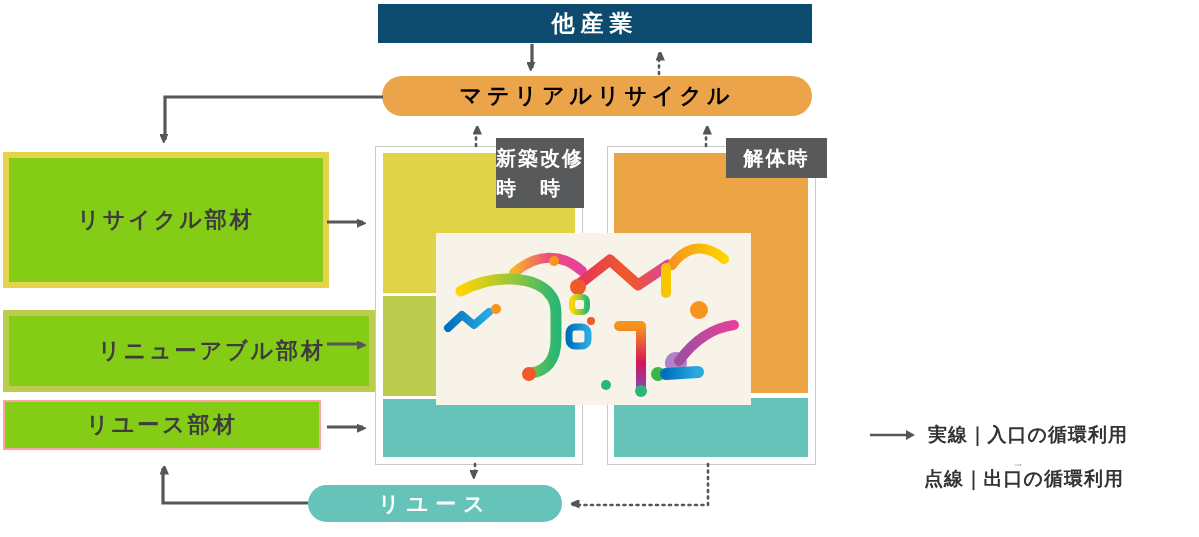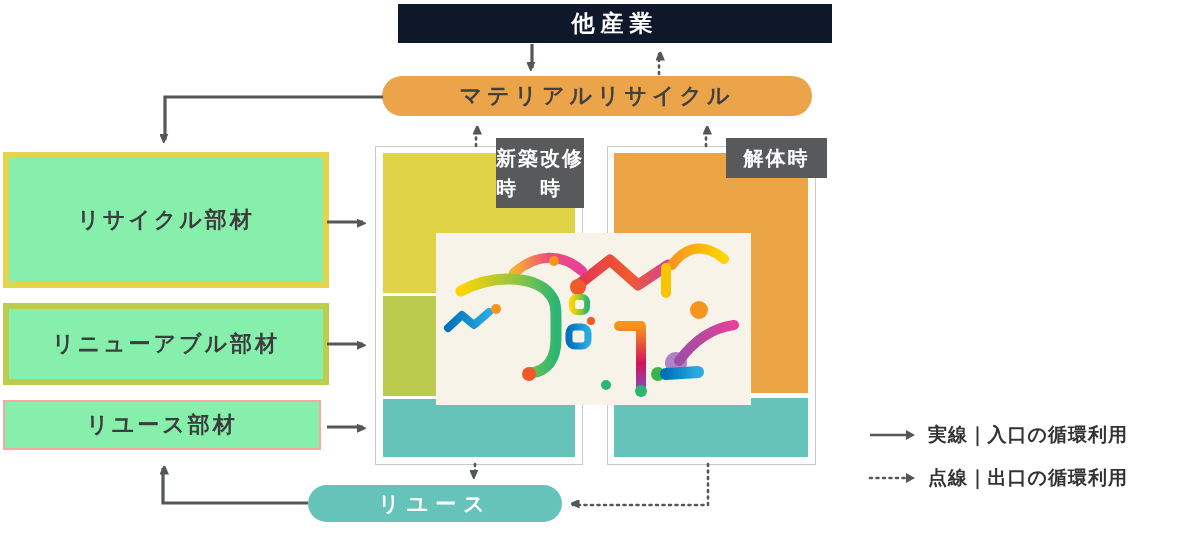--- a/index.html
+++ b/index.html
@@ -4,31 +4,31 @@
 <style>
   html,body{margin:0;padding:0;background:#ffffff;}
   #canvas{
     position:relative;width:1199px;height:537px;background:#ffffff;overflow:hidden;
     font-family:"Liberation Sans","DejaVu Sans",sans-serif;
   }
   .abs{position:absolute;}
   .flexc{display:flex;align-items:center;justify-content:center;}
 
   
-  #industries{left:378px;top:4px;width:434px;height:39px;background:#0f172a;
-    color:#ffffff;font-size:23px;font-weight:bold;letter-spacing:6px;z-index:2;margin-left:20px;}
+  #industries{left:378px;top:4px;width:434px;height:39px;background:#0c4a6e;
+    color:#ffffff;font-size:23px;font-weight:bold;letter-spacing:6px;z-index:2;}
   
   #material-pill{left:382px;top:76px;width:430px;height:40px;border-radius:21px;
-    background:#eba44a;color:#404040;font-size:22px;font-weight:bold;letter-spacing:5px;z-index:2;}
-
-  
-  .inbox{left:3px;width:314px;background:#86efac;color:#3d3d3d;
+    background:#eba44a;color:#000000;font-size:22px;font-weight:bold;letter-spacing:5px;z-index:2;}
+
+  
+  .inbox{left:3px;width:314px;background:#84cc16;color:#3d3d3d;
     font-size:22px;font-weight:bold;letter-spacing:3px;z-index:2;}
   #inbox-recycle {top:152px;height:124px;border:6px solid #e3d44b;}
-  #inbox-renewable{top:303px;height:70px;border:6px solid #bccd4d;}
+  #inbox-renewable{top:310px;height:70px;border:6px solid #bccd4d;padding-left:46px;}
   #inbox-reuse  {top:400px;height:46px;border:2px solid #fca5a5;}
 
   
   .panel{background:#ffffff;border:1px solid #c9c9c9;z-index:1;}
   #panel-left {left:375px;top:146px;width:206px;height:317px;}
   #panel-right{left:607px;top:146px;width:207px;height:317px;}
   .block{position:absolute;left:7px;width:192px;}
   #blk-yellow{top:6px;height:140px;background:#e0d348;}
   #blk-green {top:149px;height:100px;background:#bacb4d;}
   #blk-teal-l{top:252px;height:58px;background:#65c3ba;}
@@ -46,21 +46,21 @@
   
   #illustration{left:436px;top:233px;width:315px;height:172px;background:#f8f3e8;z-index:5;}
 
   
   #reuse-pill{left:308px;top:485px;width:254px;height:37px;border-radius:19px;
     background:#65c3ba;color:#ffffff;font-size:21px;font-weight:bold;letter-spacing:7px;z-index:6;}
 
   
   .legend-row{display:flex;align-items:center;z-index:2;}
   #legend-solid {left:868px;top:421px;width:300px;height:28px;}
-  #legend-dotted{left:868px;top:464px;width:300px;height:28px;}
+  #legend-dotted{left:868px;top:464px;width:300px;height:28px;flex-direction:column;}
   .legend-label{margin-left:12px;color:#333333;font-size:19px;font-weight:bold;letter-spacing:1px;}
 
   #arrows{left:0;top:0;z-index:3;pointer-events:none;}
 </style>
 </head>
 <body>
 
 <div id="canvas">
 
   <div class="abs flexc" id="industries">

